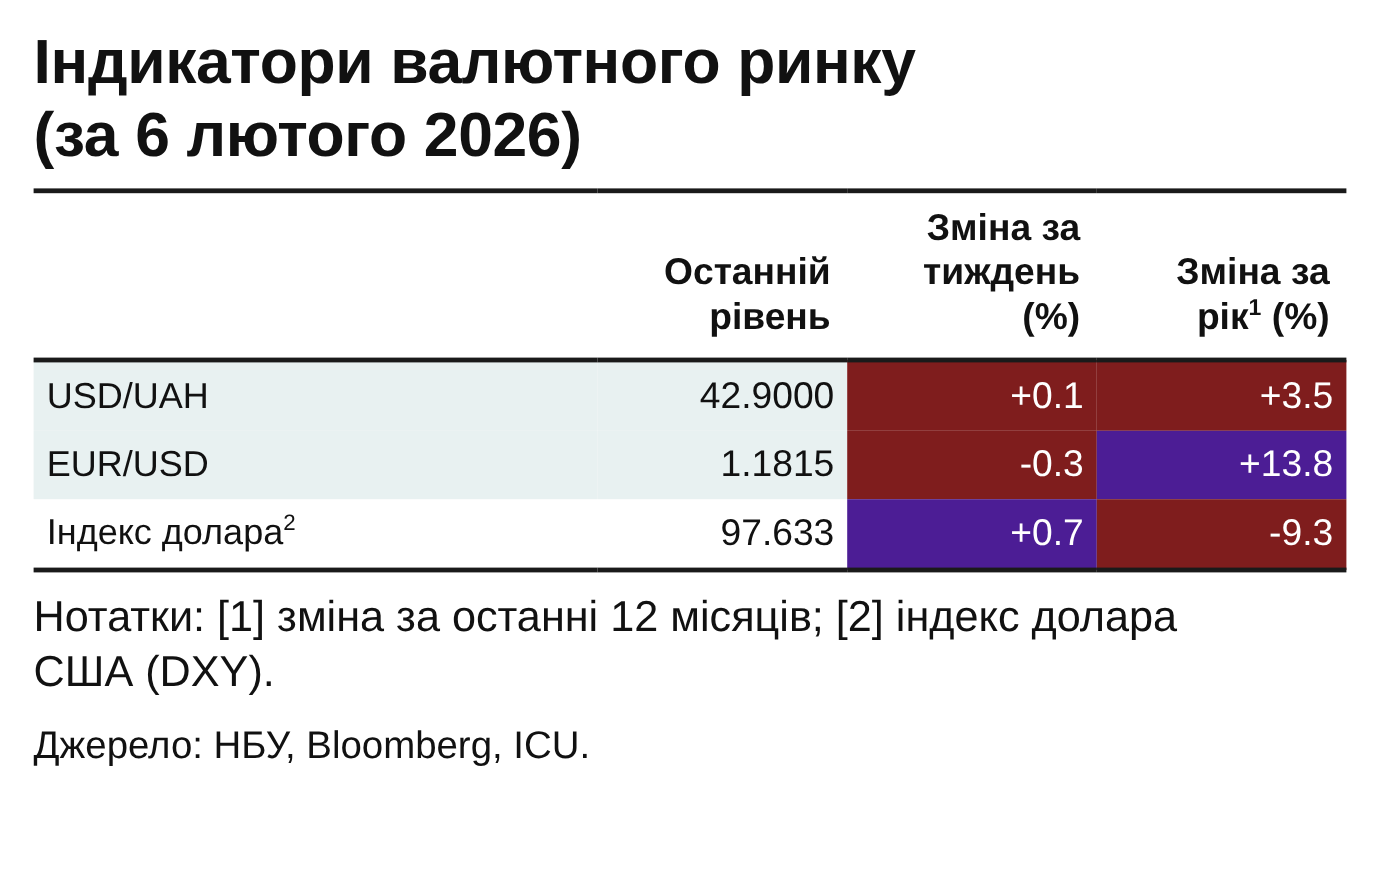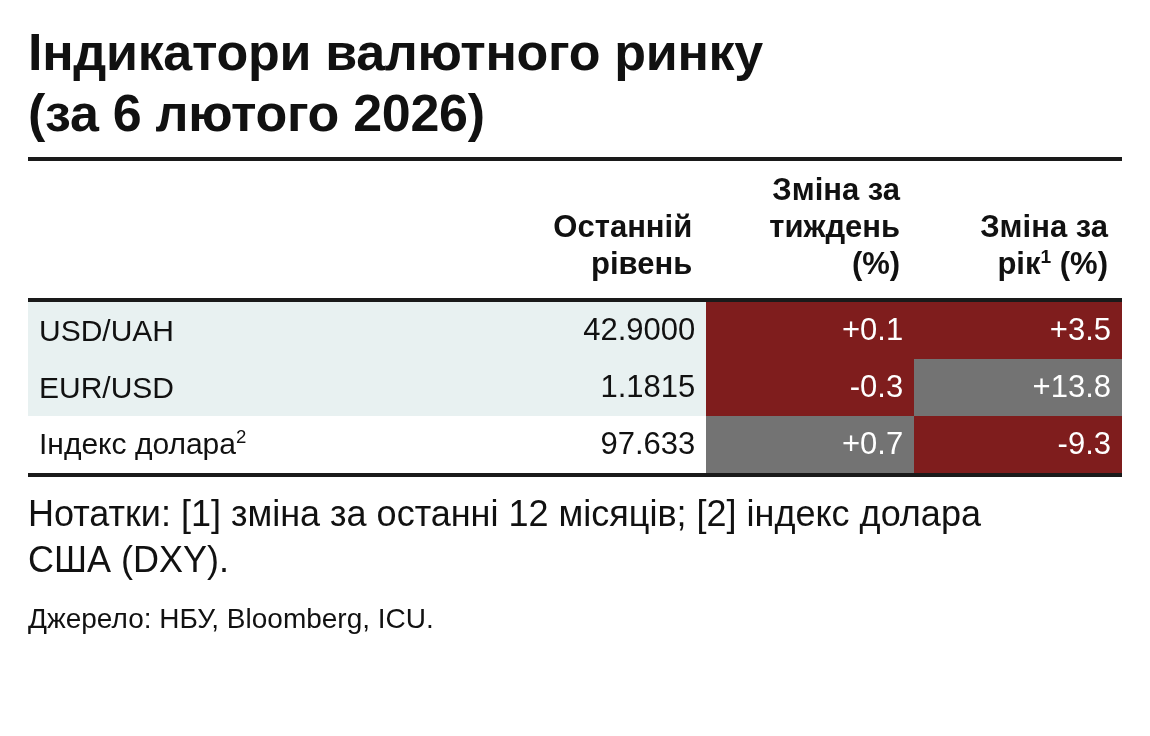--- a/index.html
+++ b/index.html
@@ -71,21 +71,21 @@
     font-size: 30px;
   }
   tbody tr.band td.tint {
     background: #e8f1f1;
   }
   td.neg {
     background: #7f1d1d;
     color: #ffffff;
   }
   td.pos {
-    background: #737373;
+    background: #4c1d95;
     color: #ffffff;
     margin-top: 15px;
   }
   tbody tr.last-row td {
     border-bottom: 4px solid #1a1a1a;
   }
   tbody tr.first-row td {
     border-top: 0;
   }
   sup {
@@ -94,21 +94,21 @@
     line-height: 0;
   }
   .notes {
     font-size: 36px;
     line-height: 1.28;
     margin-top: 14px;
     color: #111111;
     max-width: 1040px;
   }
   .source {
-    font-size: 28px;
+    font-size: 32px;
     line-height: 1.28;
     margin-top: 18px;
     color: #111111;
   }
 </style>
 </head>
 <body>
 
 <div class="page">
 

